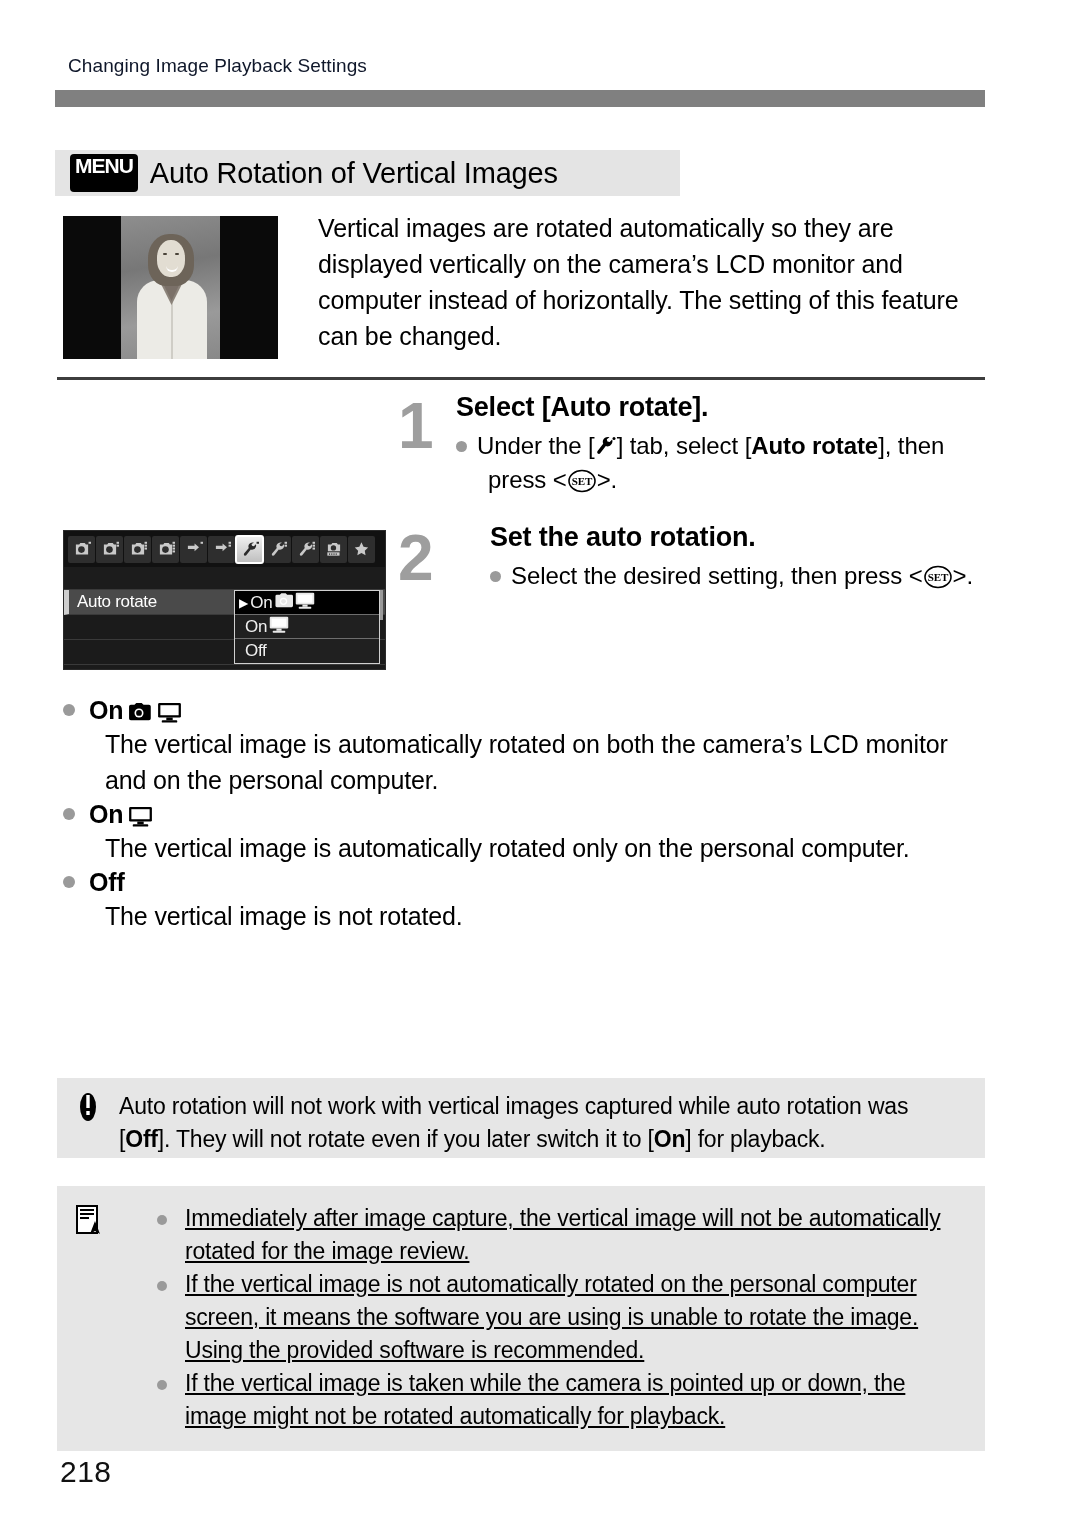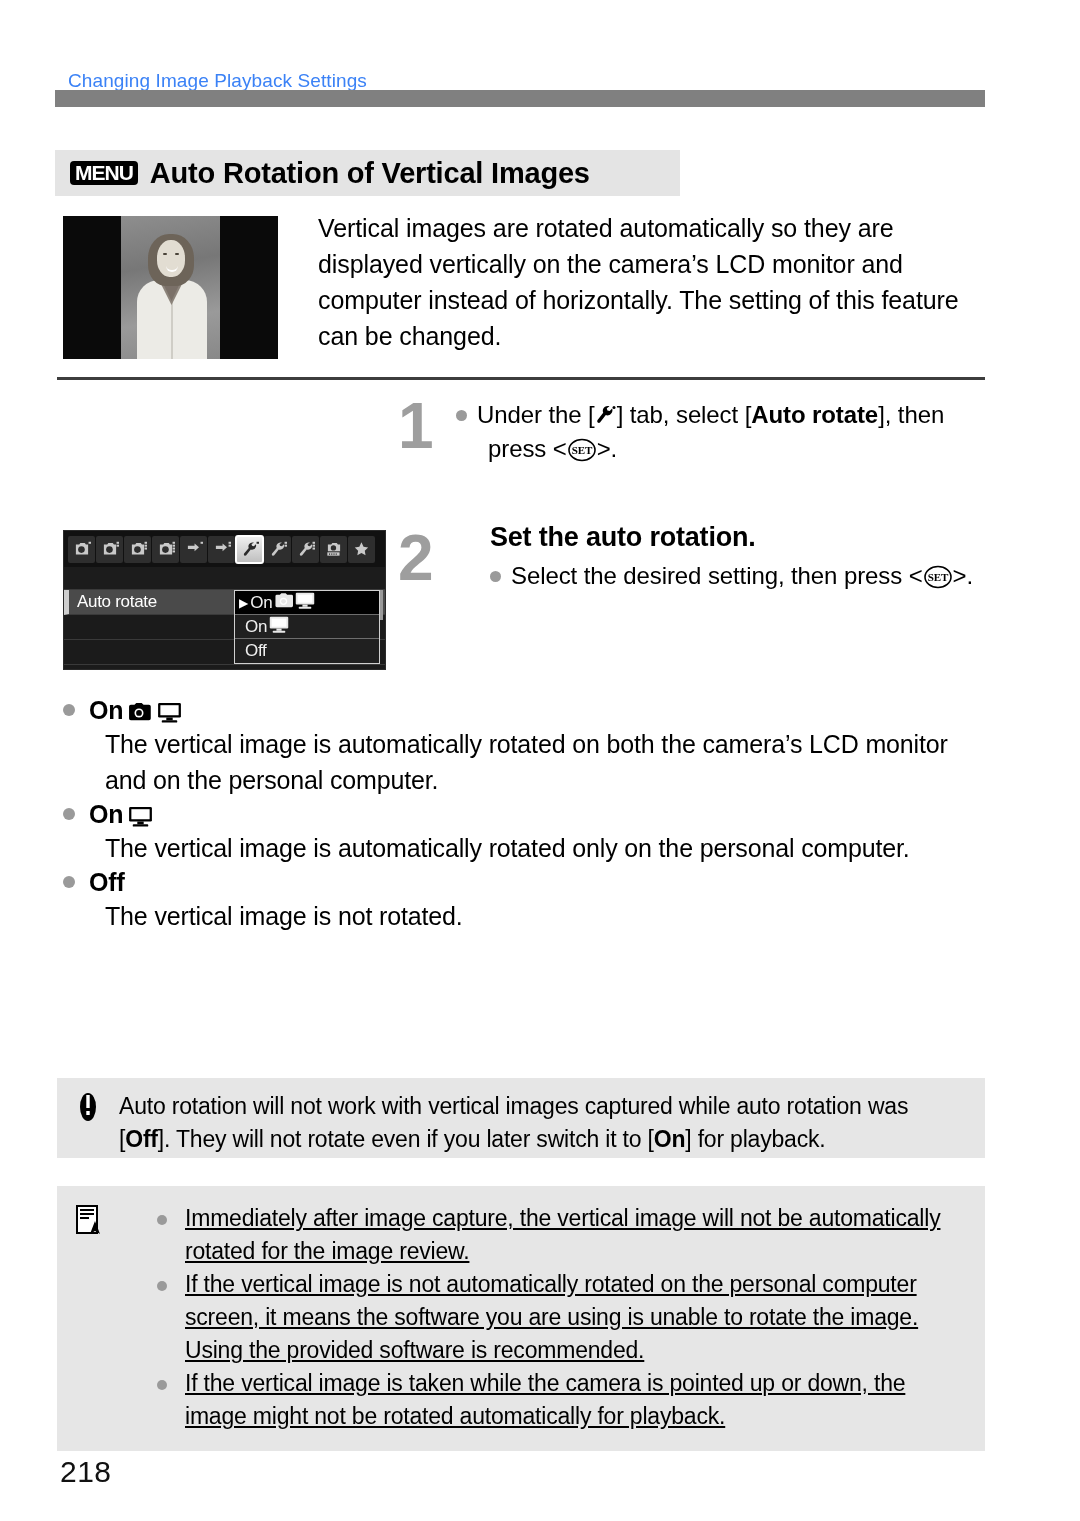--- a/index.html
+++ b/index.html
@@ -19,24 +19,24 @@
     position: relative;
     width: 1080px;
     height: 1521px;
     box-sizing: border-box;
   }
 
   
   .running-header {
     position: absolute;
     left: 68px;
-    top: 70px;
+    top: 55px;
     font-size: 19px;
     letter-spacing: 0.1px;
-    color: #3b82f6;
+    color: #0f172a;
   }
   .header-rule {
     position: absolute;
     left: 55px;
     top: 90px;
     width: 930px;
     height: 17px;
     background: #808080;
   }
 
@@ -53,29 +53,29 @@
     padding-left: 15px;
     box-sizing: border-box;
   }
   .menu-badge {
     display: inline-block;
     background: #000;
     color: #fff;
     font-size: 21px;
     font-weight: bold;
     letter-spacing: -1px;
-    padding: 1px 5px 2px 5px;
+    padding: 1px 5px 16px 5px;
     border-radius: 4px;
     line-height: 1;
     font-family: "Liberation Sans", sans-serif;
     margin-right: 12px;
   }
   .section-title-text {
     font-size: 29px;
-    font-weight: bold;
+    font-weight: normal;
     letter-spacing: -0.2px;
     white-space: nowrap;
   }
 
   
   .intro-photo {
     position: absolute;
     left: 63px;
     top: 216px;
     width: 215px;
@@ -525,20 +525,21 @@
     </div>
   </div>
 
   <div class="intro-text">Vertical images are rotated automatically so they are displayed vertically on the camera’s LCD monitor and computer instead of horizontally. The setting of this feature can be changed.</div>
 
   <div class="divider"></div>
 
   <div class="step" id="step1">
     <div class="step-num">1</div>
     <div class="step-text">
+      <div class="step-title">Select [Auto rotate].</div>
       <div class="step-body">
         <span class="hang">
           <span class="step-bullet"></span><span class="cont"><span>Under the [</span><span class="wrench-ico"><svg width="22" height="22" viewBox="0 0 22 22">
                   <path d="M14.5 2.2c-2.6-.9-5.4.4-6.4 2.9-.5 1.3-.4 2.6.1 3.7L2.6 16c-.6.8-.5 1.9.2 2.5.7.6 1.8.5 2.4-.3l5.6-7.1c1.1.4 2.4.4 3.6-.1 2.5-1.1 3.7-3.9 2.7-6.4l-2.4 2.5-2.3-.6-.6-2.3 2.7-2z" fill="#000"></path>
                   <circle cx="19" cy="3.5" r="1.5" fill="#000"></circle>
                 </svg></span><span>] tab, select [</span><b>Auto rotate</b><span>], then press &lt;</span><span class="set-ico"><svg width="30" height="24" viewBox="0 0 30 24">
                   <ellipse cx="15" cy="12" rx="13" ry="10.5" fill="none" stroke="#000" stroke-width="1.6"></ellipse>
                   <text x="15" y="16" font-family="Liberation Serif, serif" font-size="11" font-weight="bold" text-anchor="middle" fill="#000">SET</text>
                 </svg></span><span>&gt;.</span></span>
         </span>

